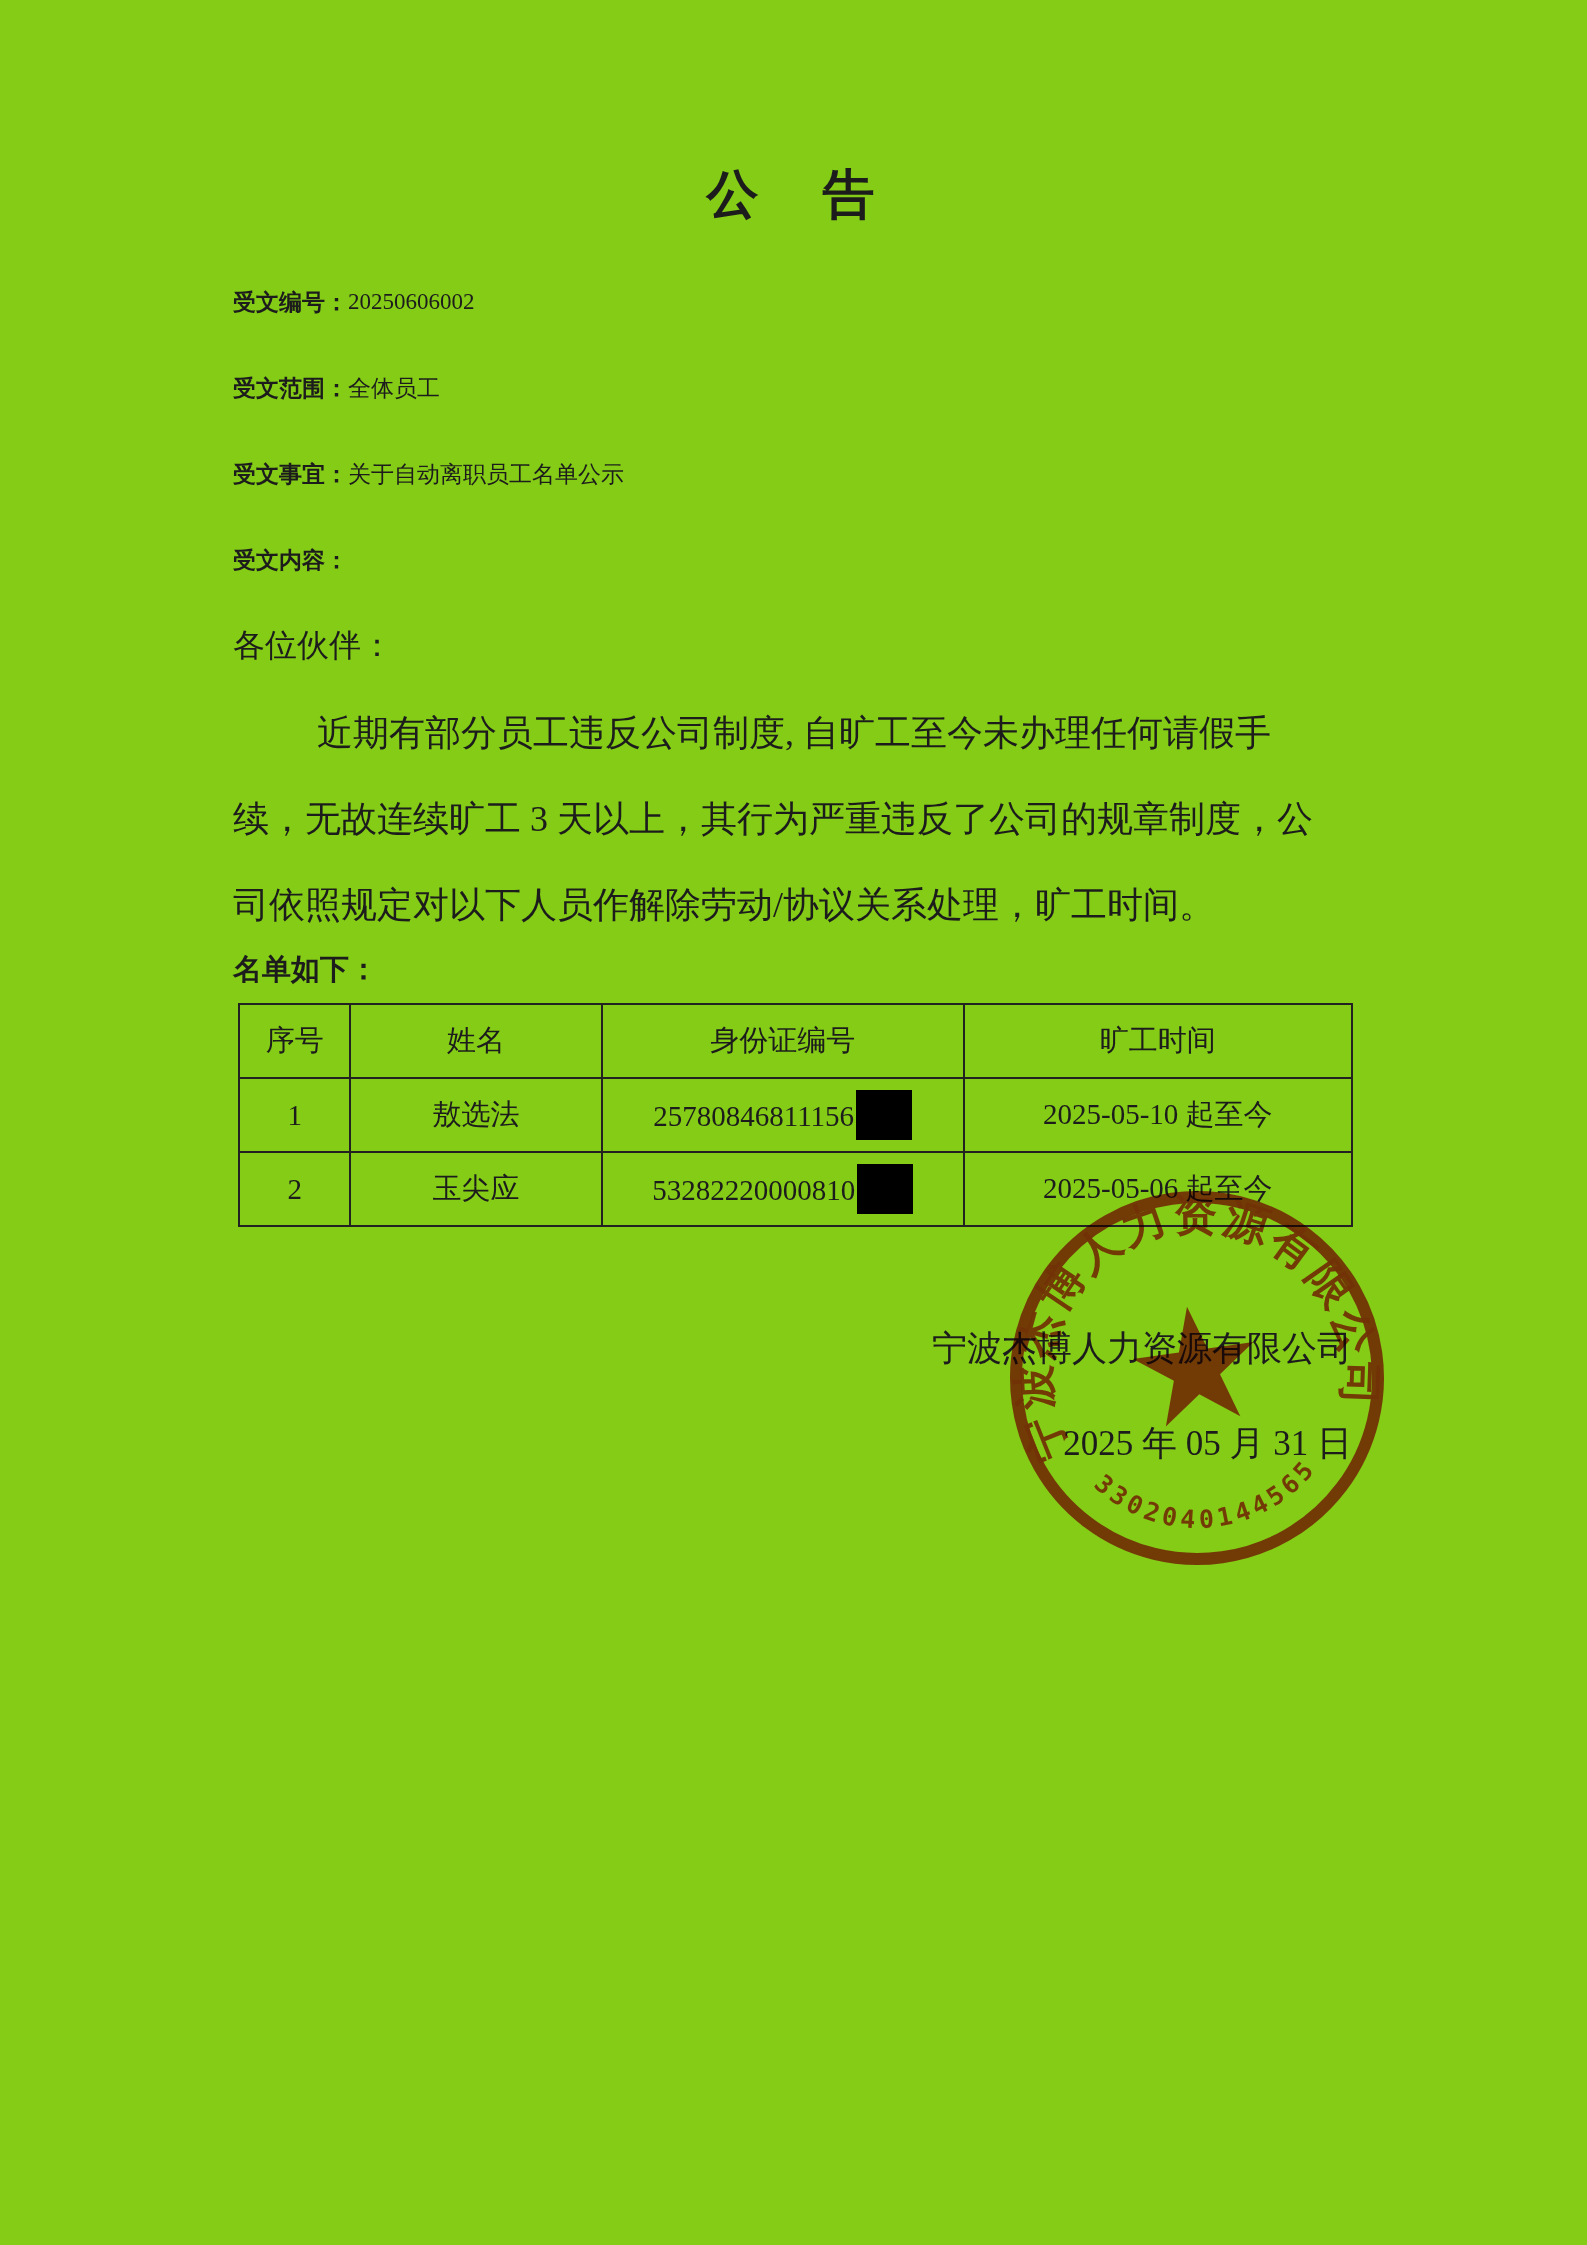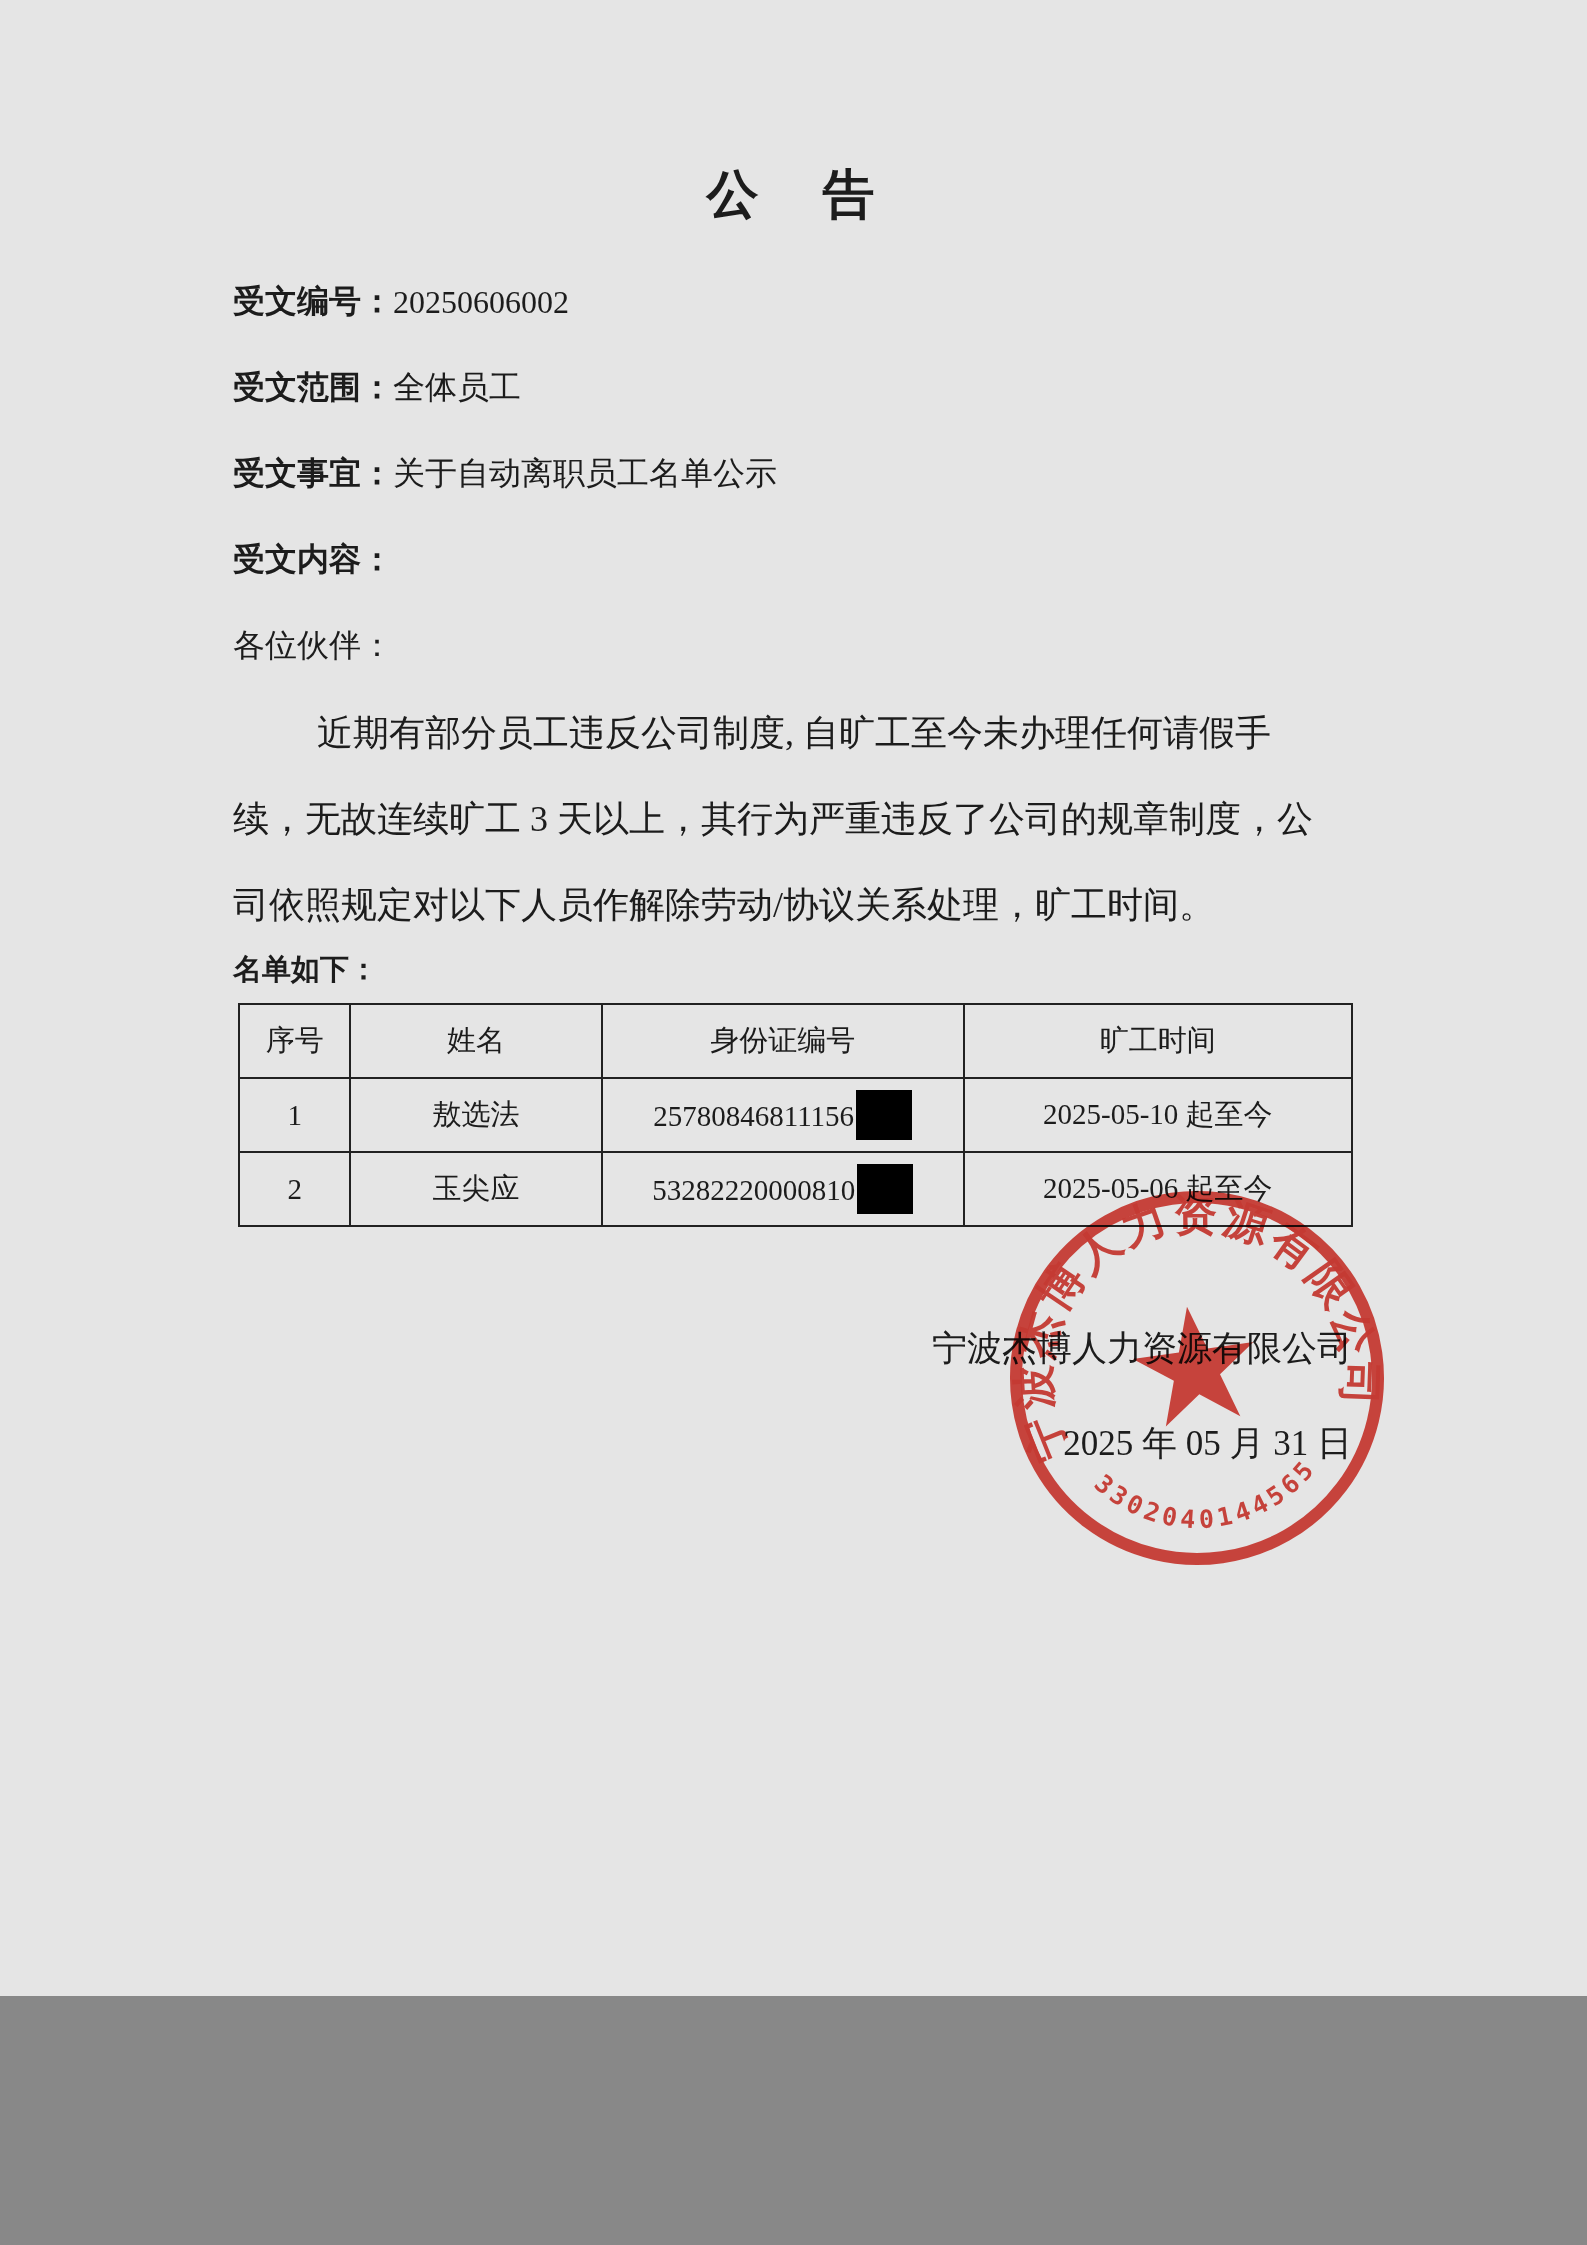--- a/index.html
+++ b/index.html
@@ -1,32 +1,32 @@
 <!DOCTYPE html>
 <html><head>
 <meta charset="utf-8">
 <style>
   html,body{margin:0;padding:0;background:#888;}
   .page{
     position:relative;
-    width:1587px;height:1996px;
-    background:#e5e5e5;
+    width:1587px;height:2245px;
+    background:#84cc16;
     margin:0 auto;
     font-family:"Liberation Serif","DejaVu Serif",serif;
     color:#1c1c1c;
     overflow:hidden;
   }
   .doc-title{
     position:absolute;top:160px;left:0;right:0;
     text-align:center;
     font-size:52px;font-weight:bold;
     letter-spacing:6px;
   }
   .fields{position:absolute;top:259px;left:233px;right:232px;}
-  .field-row{height:86px;display:flex;align-items:center;font-size:32px;}
+  .field-row{height:86px;display:flex;align-items:center;font-size:23px;}
   .field-label{font-weight:bold;white-space:pre;}
   .field-value{font-weight:normal;white-space:pre;}
   .salutation{height:86px;display:flex;align-items:center;font-size:32px;}
   .body-par{position:absolute;top:690px;left:233px;right:200px;}
   .body-line{height:86px;display:flex;align-items:center;font-size:36px;white-space:pre;}
   .body-line.indent{padding-left:84px;}
   .list-intro{
     position:absolute;top:950px;left:233px;
     font-size:29px;font-weight:bold;
   }

